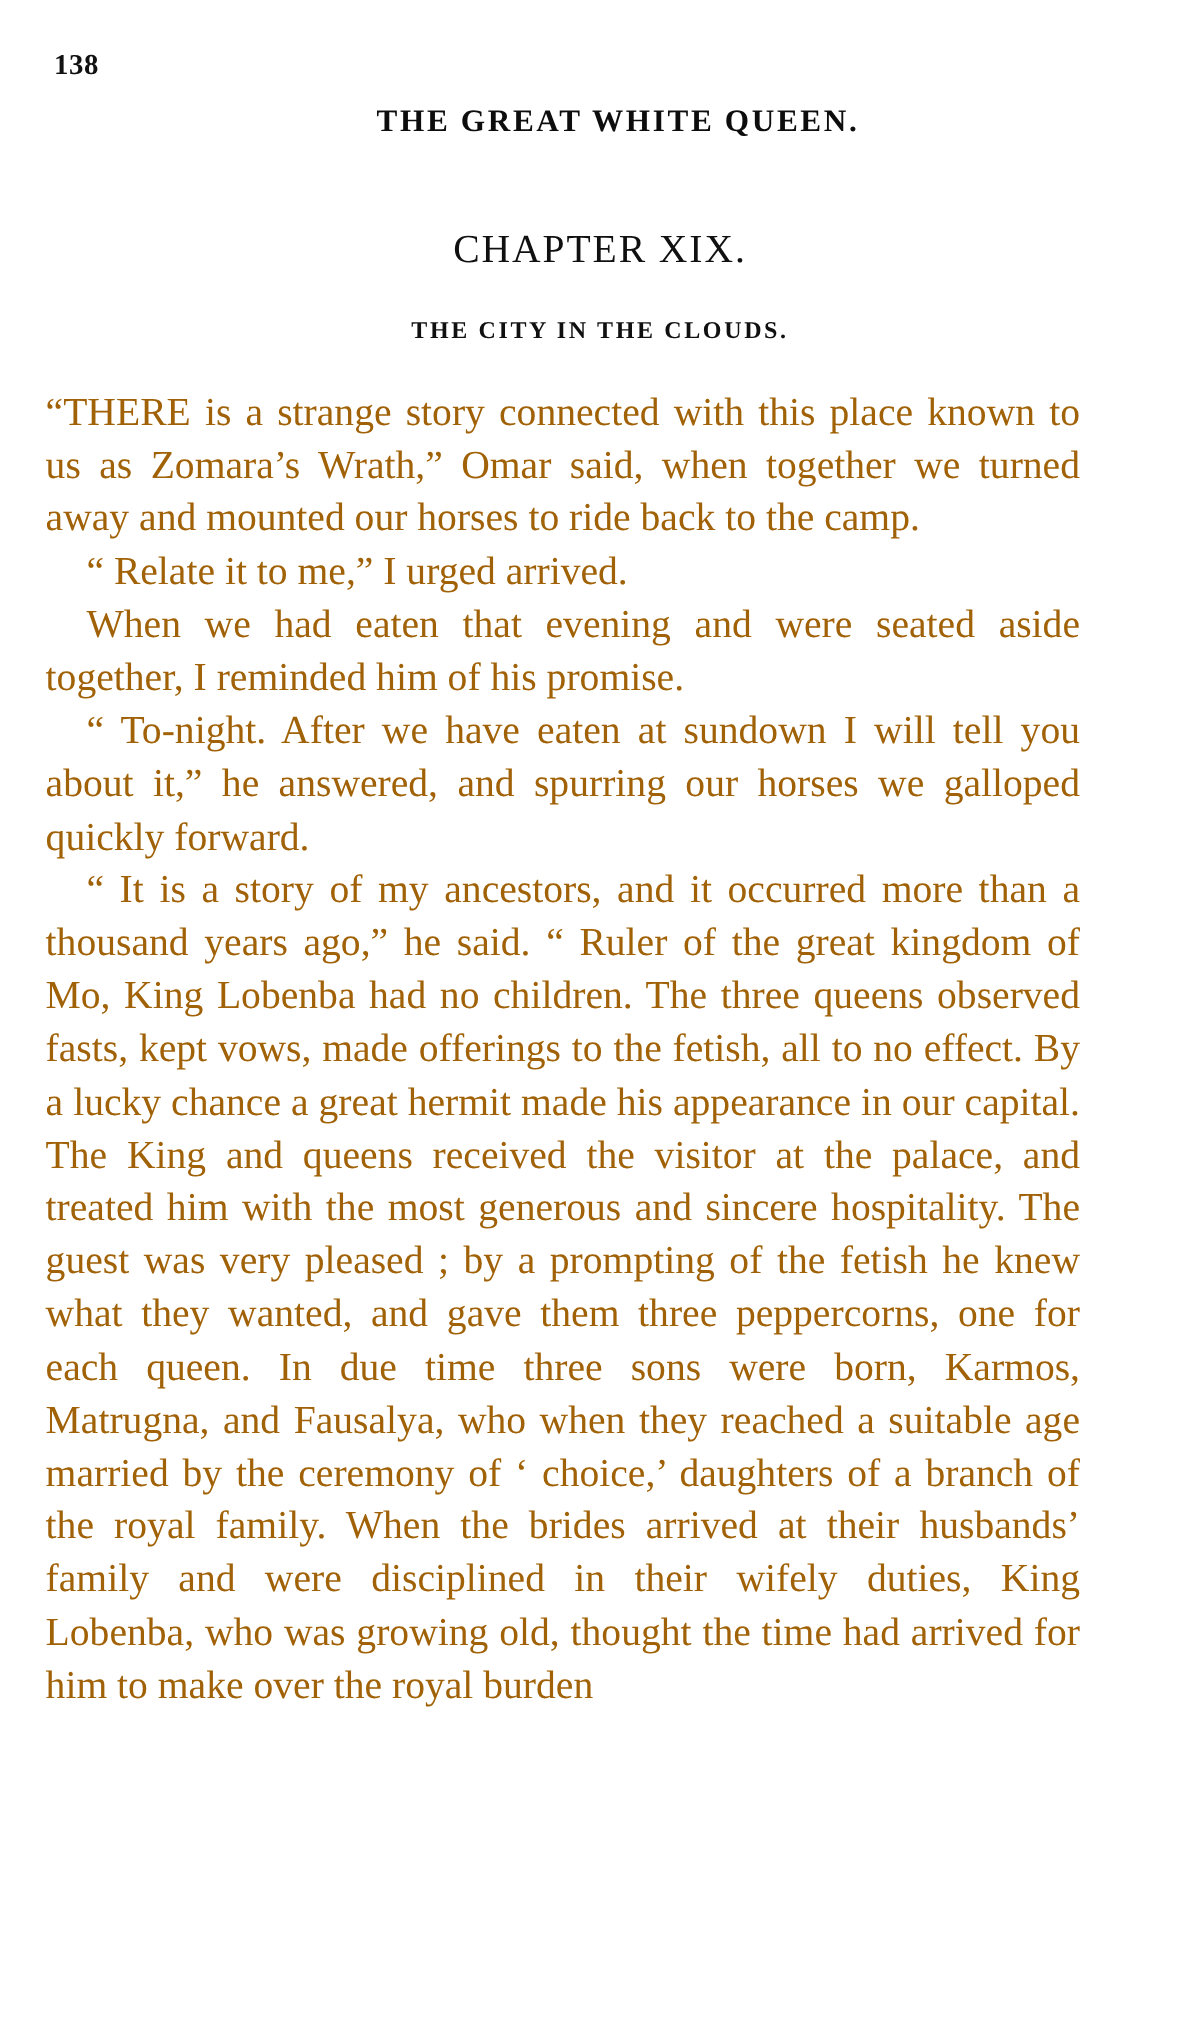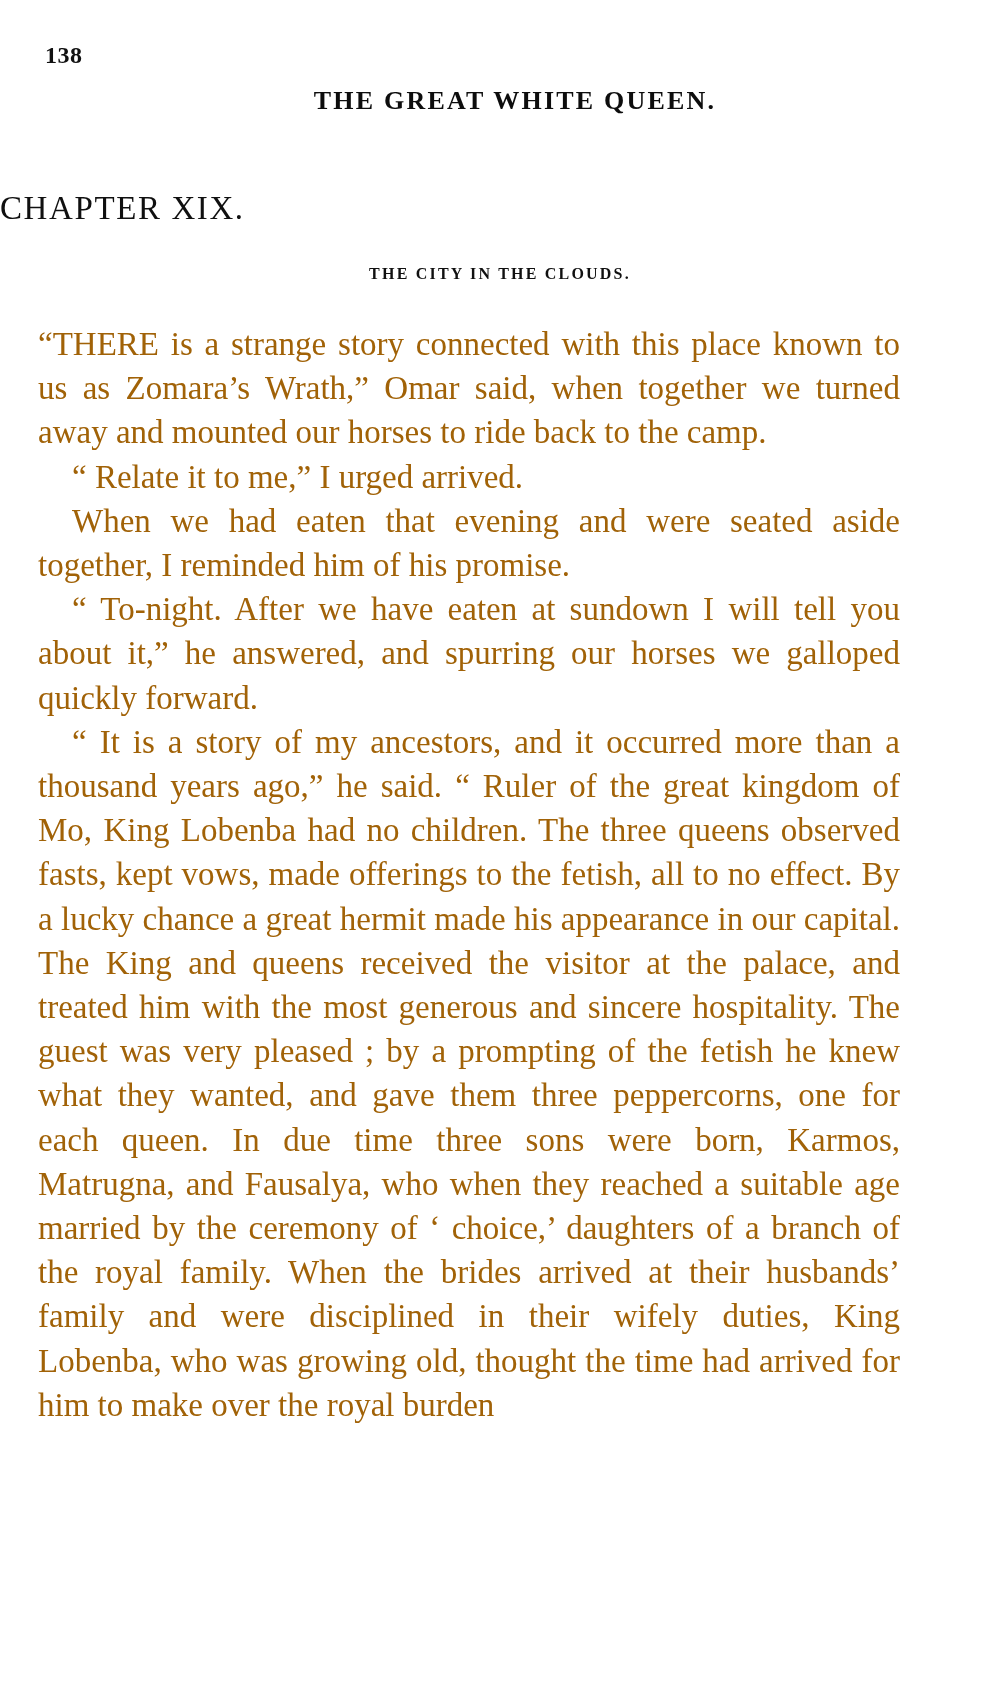--- a/index.html
+++ b/index.html
@@ -53,35 +53,35 @@
     color: #0d0d0d;
     text-indent: 30px;
     margin-top: 48px;
   }
   
   .chapter-title {
     position: absolute;
     top: 190px;
     left: 0;
     right: 0;
-    text-align: left;
+    text-align: center;
     font-family: "Liberation Serif", serif;
     font-size: 33px;
     letter-spacing: 1.6px;
     color: #101010;
   }
   .chapter-subtitle {
     position: absolute;
     top: 265px;
     left: 0;
     right: 0;
     text-align: center;
     font-family: "Liberation Serif", serif;
     font-weight: bold;
-    font-size: 16px;
+    font-size: 20px;
     letter-spacing: 2.2px;
     color: #101010;
   }
   
   .body-text {
     position: absolute;
     top: 322px;
     left: 38px;
     width: 862px;
     font-size: 33px;

